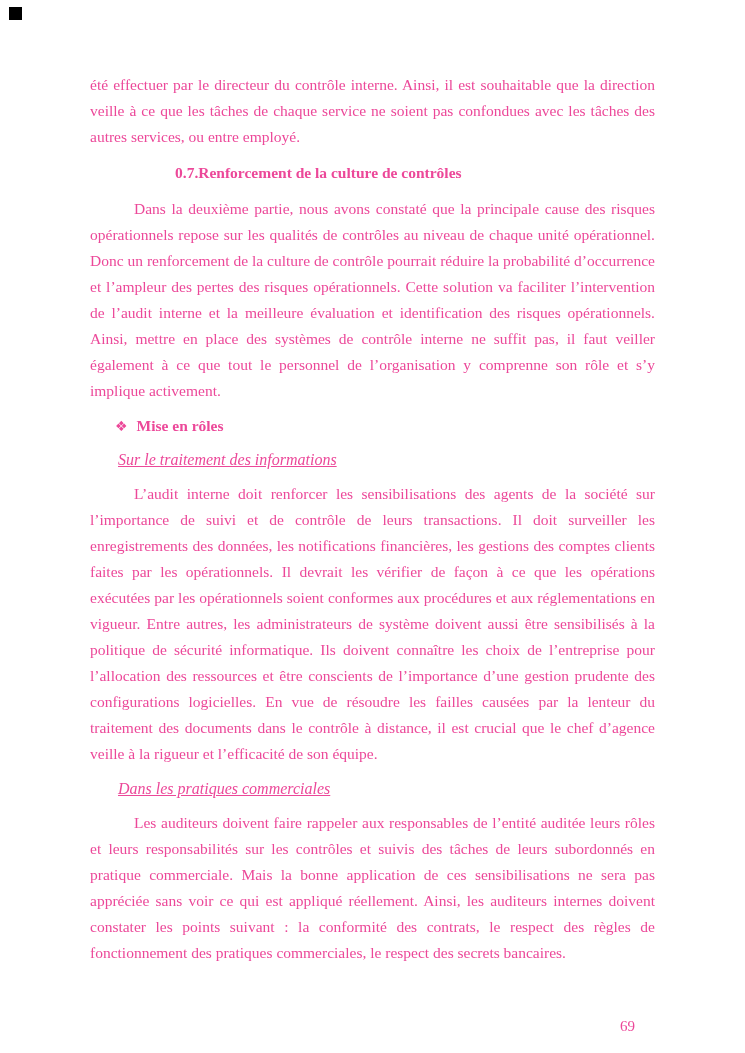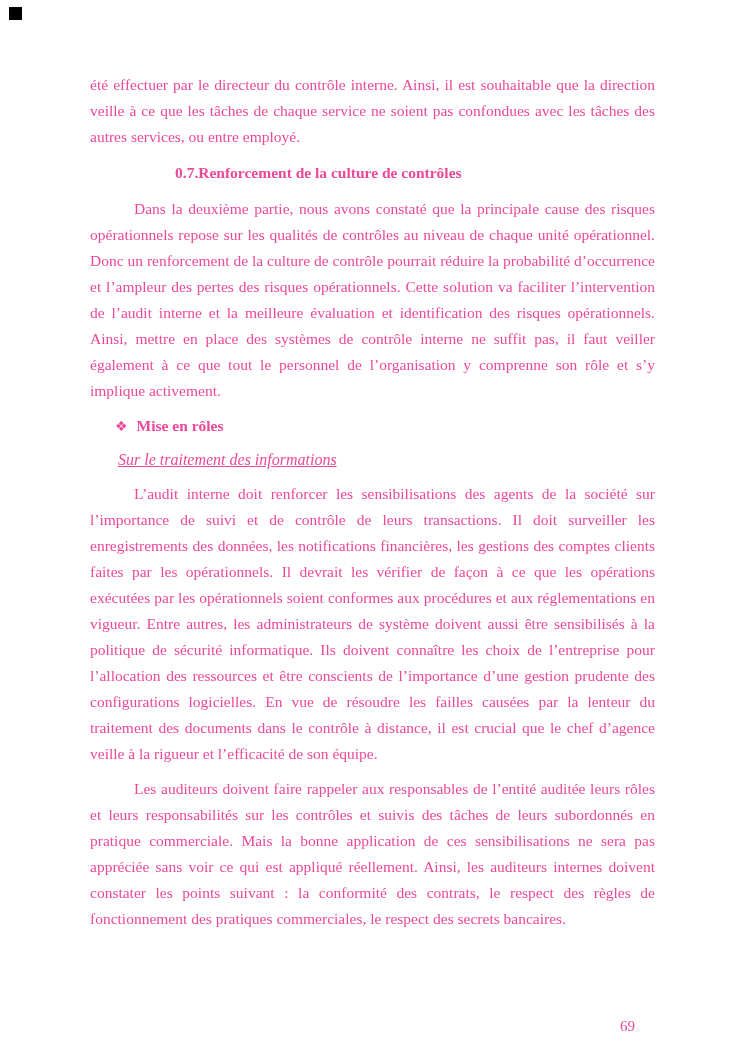--- a/index.html
+++ b/index.html
@@ -89,20 +89,21 @@
     <p class="body indent">Dans la deuxième partie, nous avons constaté que la principale cause des risques opérationnels repose sur les qualités de contrôles au niveau de chaque unité opérationnel. Donc un renforcement de la culture de contrôle pourrait réduire la probabilité d’occurrence et l’ampleur des pertes des risques opérationnels. Cette solution va faciliter l’intervention de l’audit interne et la meilleure évaluation et identification des risques opérationnels. Ainsi, mettre en place des systèmes de contrôle interne ne suffit pas, il faut veiller également à ce que tout le personnel de l’organisation y comprenne son rôle et s’y implique activement.</p>
 
     <div class="bullet">
       <span class="bullet-sym">❖</span><span>Mise en rôles</span>
     </div>
 
     <p class="subheading">Sur le traitement des informations</p>
 
     <p class="body indent">L’audit interne doit renforcer les sensibilisations des agents de la société sur l’importance de suivi et de contrôle de leurs transactions. Il doit surveiller les enregistrements des données, les notifications financières, les gestions des comptes clients faites par les opérationnels. Il devrait les vérifier de façon à ce que les opérations exécutées par les opérationnels soient conformes aux procédures et aux réglementations en vigueur. Entre autres, les administrateurs de système doivent aussi être sensibilisés à la politique de sécurité informatique. Ils doivent connaître les choix de l’entreprise pour l’allocation des ressources et être conscients de l’importance d’une gestion prudente des configurations logicielles. En vue de résoudre les failles causées par la lenteur du traitement des documents dans le contrôle à distance, il est crucial que le chef d’agence veille à la rigueur et l’efficacité de son équipe.</p>
 
+    <p class="subheading">Dans les pratiques commerciales</p>
 
     <p class="body indent">Les auditeurs doivent faire rappeler aux responsables de l’entité auditée leurs rôles et leurs responsabilités sur les contrôles et suivis des tâches de leurs subordonnés en pratique commerciale. Mais la bonne application de ces sensibilisations ne sera pas appréciée sans voir ce qui est appliqué réellement. Ainsi, les auditeurs internes doivent constater les points suivant : la conformité des contrats, le respect des règles de fonctionnement des pratiques commerciales, le respect des secrets bancaires.</p>
 
   </div>
 
   <div class="page-number">69</div>
 
 </div>
 
 </body></html>

